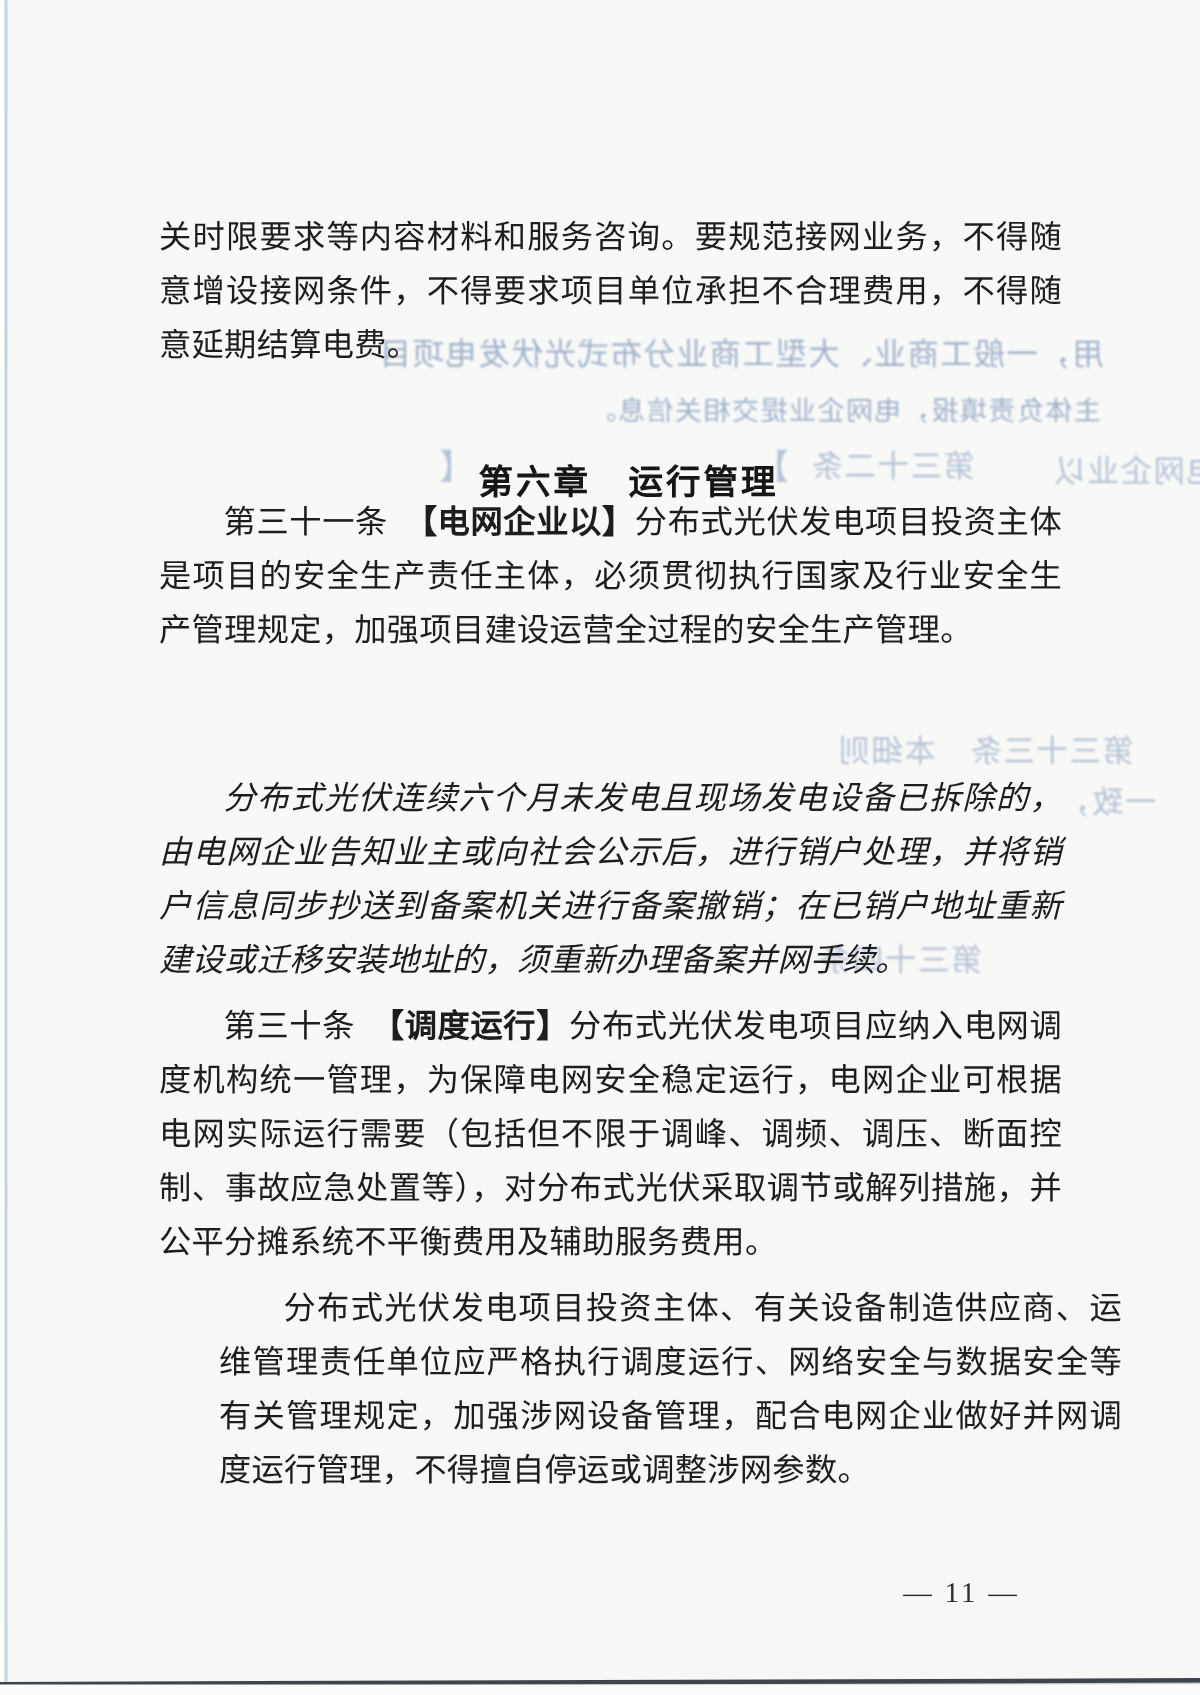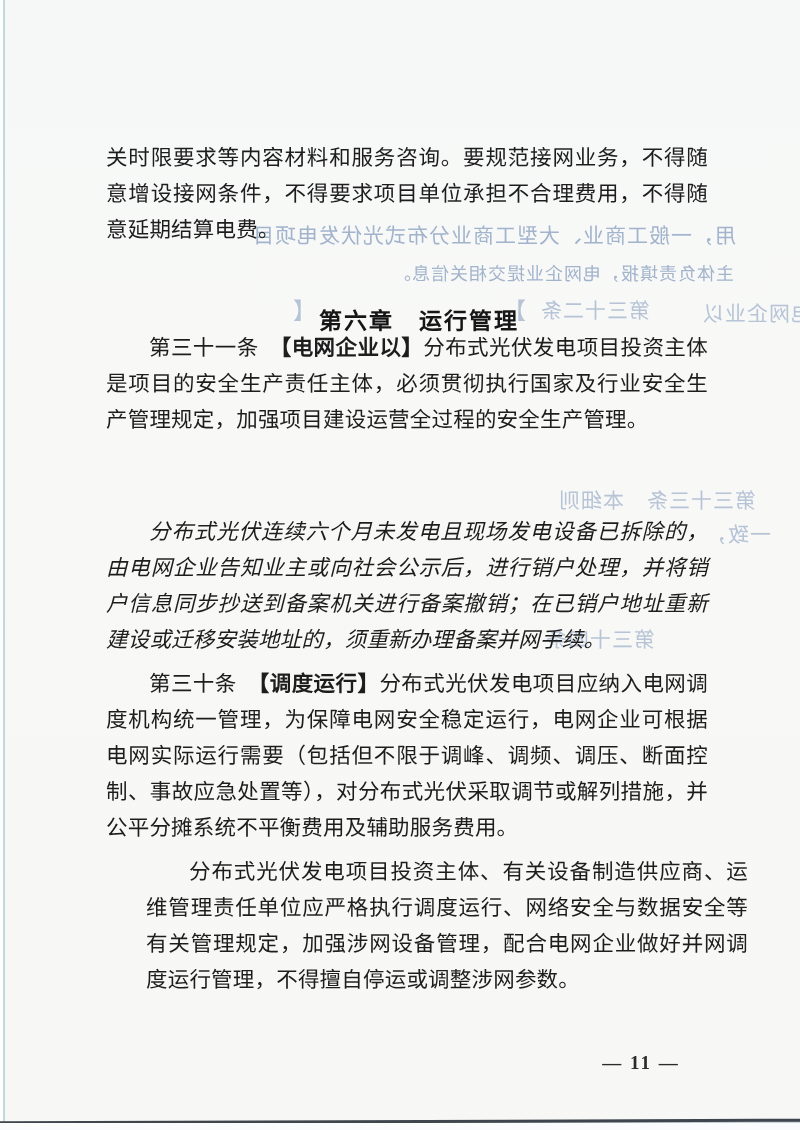--- a/index.html
+++ b/index.html
@@ -39,21 +39,21 @@
   .bleed{
     position:absolute;color:rgba(92,122,170,0.42);
     transform:scaleX(-1);filter:blur(0.6px);
     font-size:21px;line-height:28px;letter-spacing:1px;
     white-space:nowrap;pointer-events:none;
   }
   .bleed.strong{color:rgba(85,115,165,0.52);}
   .bleed.small{font-size:18px;}
   .page-number{
     position:absolute;left:586px;top:1052px;width:110px;
-    text-align:center;font-size:19px;color:#2b2b2b;letter-spacing:2px;font-weight:bold;
+    text-align:center;font-size:19px;color:#2b2b2b;letter-spacing:2px;
   }
 </style>
 </head>
 <body>
 
 <div class="page">
 
   <div class="edge-left-white"></div>
   <div class="edge-left-line"></div>
 

